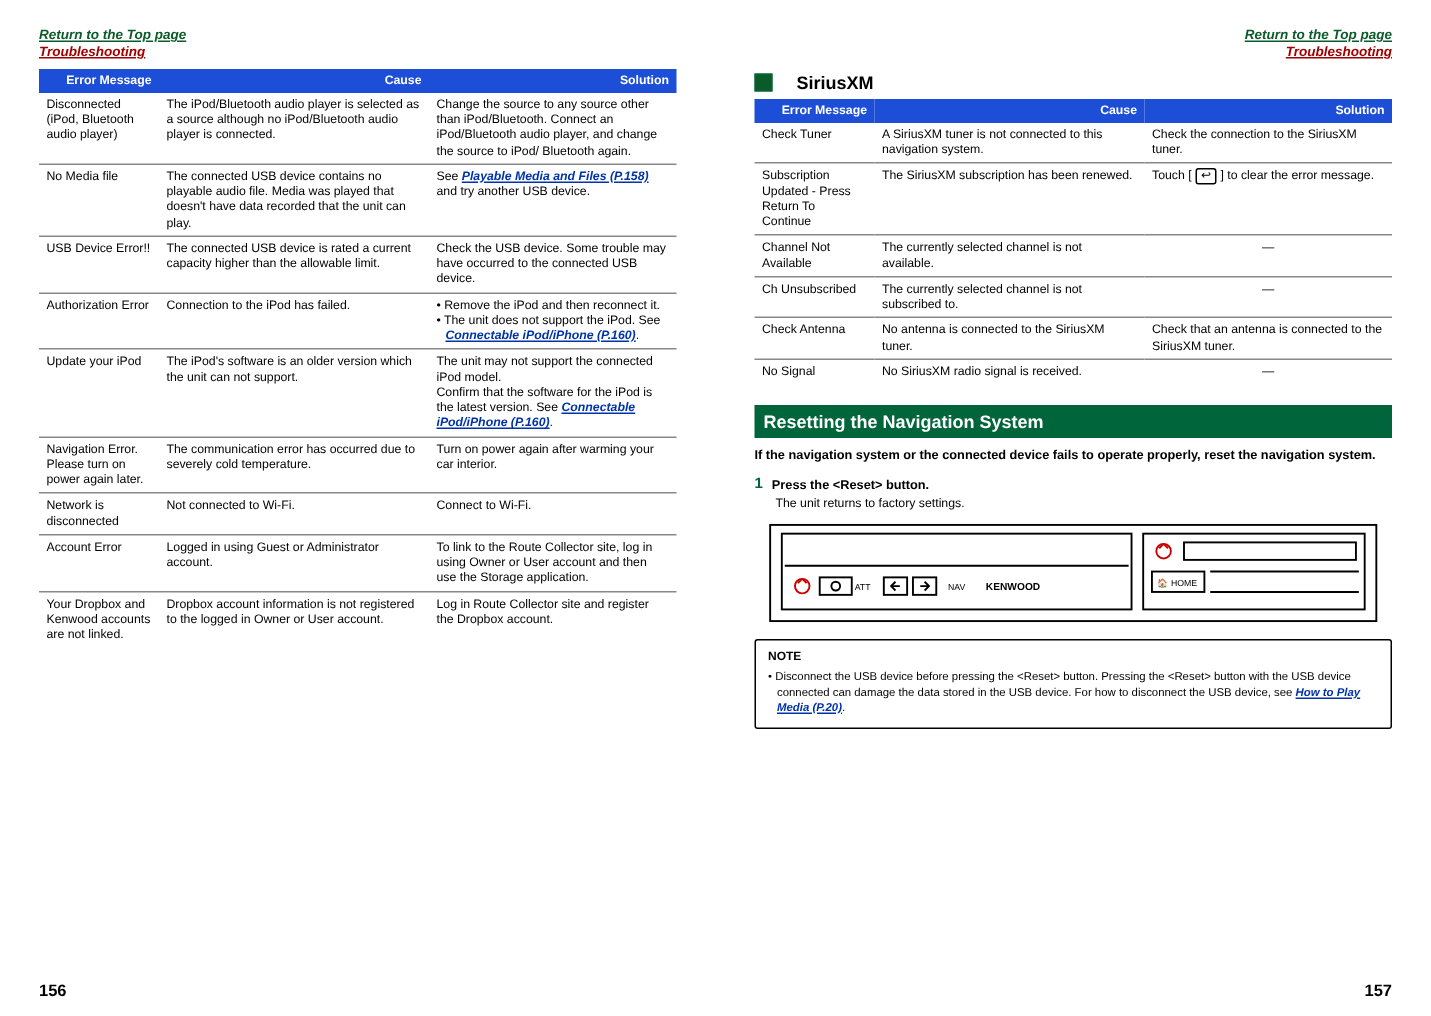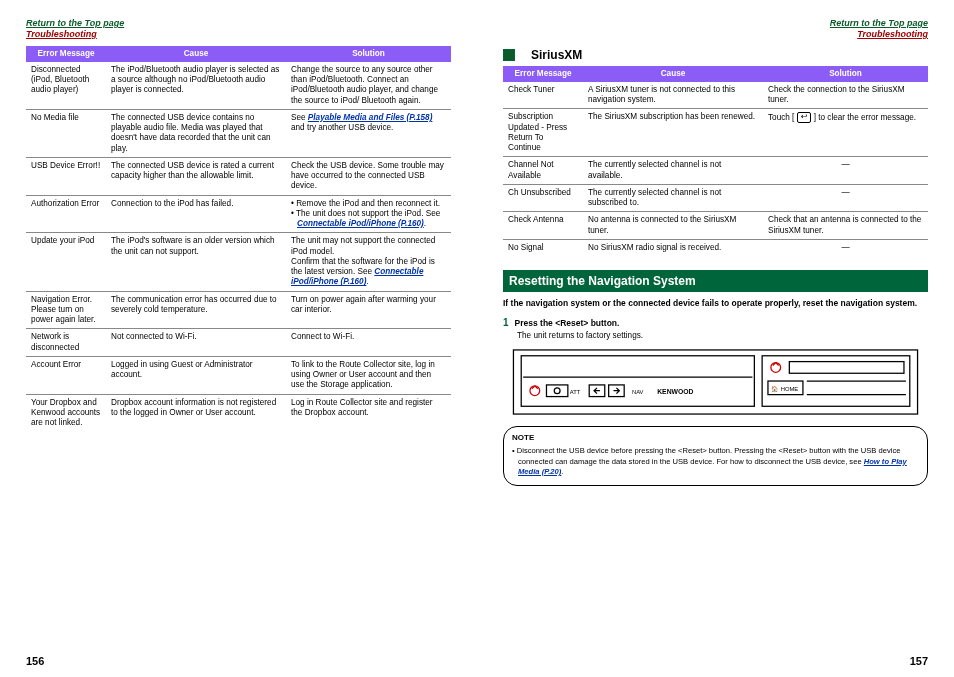--- a/index.html
+++ b/index.html
@@ -7,37 +7,37 @@
   .page{width:477px;height:677px;box-sizing:border-box;padding:18px 26px 14px 26px;position:relative;display:flex;flex-direction:column}
   .hdr{font-size:9px;line-height:1.2;margin-bottom:6px}
   .hdr.left{text-align:left}
   .hdr.right{text-align:right}
   .hdr .t1{color:#0b5a2a;font-weight:bold;font-style:italic;text-decoration:underline}
   .hdr .t2{color:#a00000;font-weight:bold;font-style:italic;text-decoration:underline}
   .sec-title{display:flex;align-items:center;gap:16px;margin:2px 0 4px 0}
   .sec-title .sq{width:10px;height:10px;background:#0b5a2a;border:1px solid #063}
   .sec-title .tx{font-weight:bold;font-size:12px}
   table.tbl{width:100%;border-collapse:collapse;font-size:8.2px;line-height:1.25}
-  table.tbl th{background:#8b5cf6;color:#fff;text-align:center;padding:3px 5px;font-weight:bold;border:0}
+  table.tbl th{background:#1d4ed8;color:#fff;text-align:right;padding:3px 5px;font-weight:bold;border:0}
   table.tbl td{padding:3px 5px;border:0;border-top:1px solid #888;vertical-align:top}
   table.tbl tr:first-child td{border-top:0}
   table.tbl td.c1{width:70px}
   table.tbl td.c2{width:170px}
   table.tbl td.ctr{text-align:center}
   .lnk{color:#0033aa;font-weight:bold;font-style:italic;text-decoration:underline}
   .bul{padding-left:6px;text-indent:-6px}
   .bul .dot::before{content:"• "}
   .bar{background:#00653a;color:#fff;font-weight:bold;font-size:12px;padding:4px 6px;margin-top:14px}
   .para{font-size:8.5px;font-weight:bold;margin:6px 0 8px 0;line-height:1.35}
   .step{display:flex;gap:6px;font-size:8.5px;margin-bottom:3px}
   .step .n{font-weight:bold;color:#00653a;font-size:10px;line-height:1}
   .step .b{font-weight:bold}
   .step-sub{font-size:8.2px;margin-left:14px;margin-bottom:8px}
   .diagram{height:68px;border:0}
-  .note-box{border:1px solid #000;border-radius:14px;padding:6px 8px;font-size:7.6px;line-height:1.35;margin-top:10px}
+  .note-box{border:1px solid #000;border-radius:2px;padding:6px 8px;font-size:7.6px;line-height:1.35;margin-top:10px}
   .note-box .nt{font-weight:bold;font-size:8px;margin-bottom:3px}
   .note-box .li{padding-left:6px;text-indent:-6px;margin-bottom:2px}
   .note-box .li::before{content:"• "}
   .pgno{position:absolute;bottom:10px;font-weight:bold;font-size:11px}
   .pgno.left{left:26px}
   .pgno.right{right:26px}
   .btn-ico{display:inline-block;border:1px solid #000;border-radius:2px;padding:0 3px;font-size:8px;line-height:1.1;vertical-align:middle}
   svg{display:block}
 </style>
 </head>

